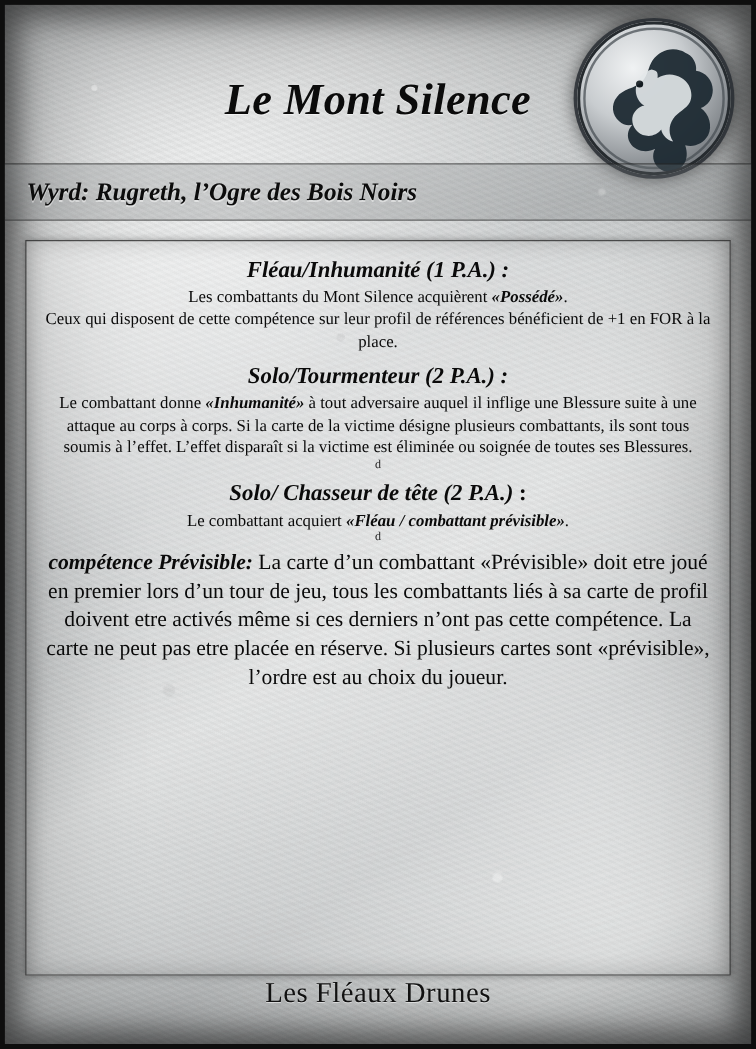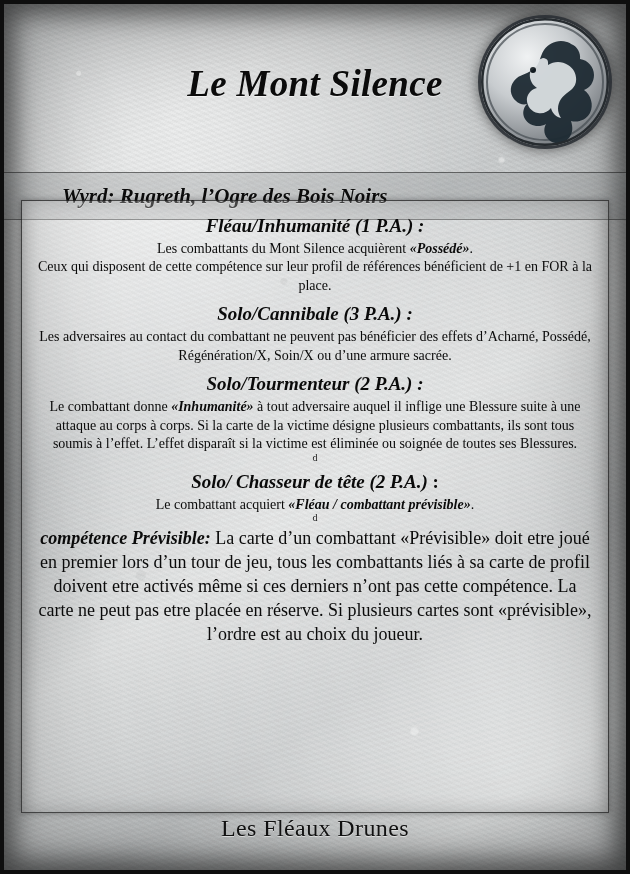--- a/index.html
+++ b/index.html
@@ -48,21 +48,21 @@
     inset: 0;
     pointer-events: none;
     box-shadow: inset 0 0 26px 10px rgba(0,0,0,0.55), inset 0 0 90px 24px rgba(0,0,0,0.25);
   }
 
   .layer { position: relative; z-index: 3; }
 
   
   #header {
     position: relative;
-    height: 168px;
+    height: 132px;
     border-radius: 21px;
   }
   #card-title {
     position: absolute;
     left: 0;
     right: 0;
     top: 58px;
     text-align: center;
     font-size: 37px;
     font-style: italic;
@@ -98,21 +98,20 @@
     display: flex;
     align-items: center;
   }
   #card-subtitle {
     padding-left: 18px;
     font-size: 21px;
     font-style: italic;
     font-weight: bold;
     color: #0c0c0c;
     text-shadow: 0 1px 0 rgba(255,255,255,.45);
-    margin-left: 40px;
   }
 
   
   #body-panel {
     position: absolute;
     left: 17px;
     right: 17px;
     top: 196px;
     bottom: 57px;
     border: 1px solid rgba(25,25,25,.75);
@@ -214,24 +213,20 @@
     <div id="card-subtitle">Wyrd: Rugreth, l’Ogre des Bois Noirs</div>
   </div>
 
   <div id="body-panel">
 
     <div class="rule">
       <div class="rule-title">Fléau/Inhumanité (1 P.A.) :</div>
       <div class="rule-text">Les combattants du Mont Silence acquièrent <em>«Possédé»</em>.<br>Ceux qui disposent de cette compétence sur leur profil de références bénéficient de +1 en FOR à la place.</div>
     </div>
 
-    <div class="rule">
-      <div class="rule-title">Solo/Cannibale (3 P.A.) :</div>
-      <div class="rule-text">Les adversaires au contact du combattant ne peuvent pas bénéficier des effets d’Acharné, Possédé, Régénération/X, Soin/X ou d’une armure sacrée.</div>
-    </div>
 
     <div class="rule">
       <div class="rule-title">Solo/Tourmenteur (2 P.A.) :</div>
       <div class="rule-text">Le combattant donne <em>«Inhumanité»</em> à tout adversaire auquel il inflige une Blessure suite à une attaque au corps à corps. Si la carte de la victime désigne plusieurs combattants, ils sont tous soumis à l’effet. L’effet disparaît si la victime est éliminée ou soignée de toutes ses Blessures.</div>
       <span class="sup-d">d</span>
     </div>
 
     <div class="rule">
       <div class="rule-title">
         <span>Solo/ Chasseur de tête (2 P.A.)</span><span class="plain"> :</span>

